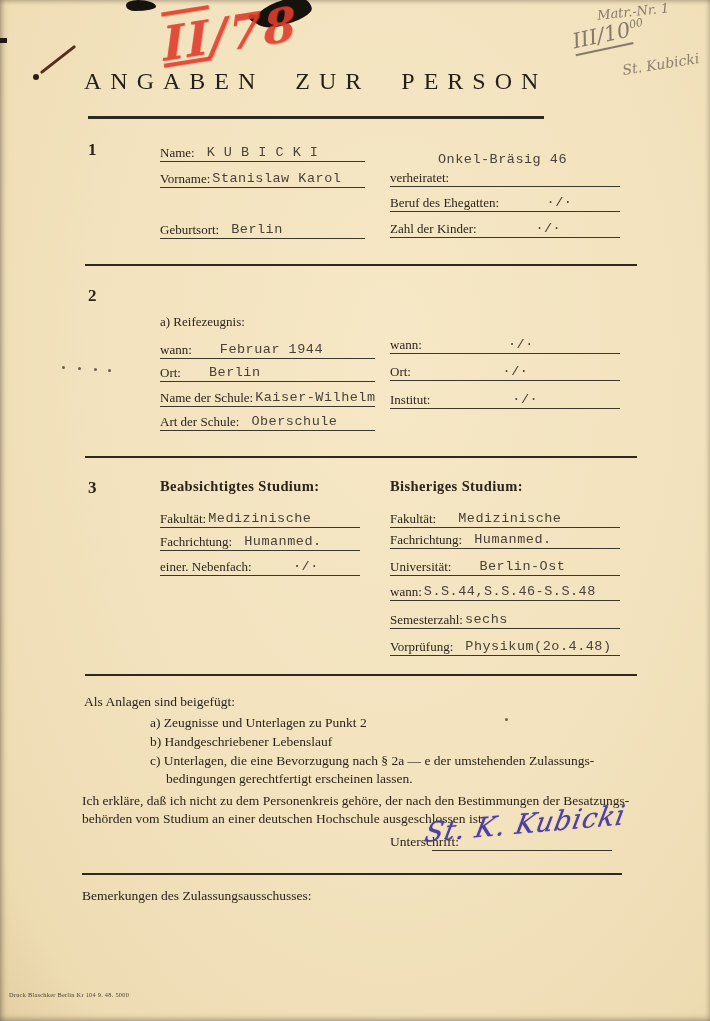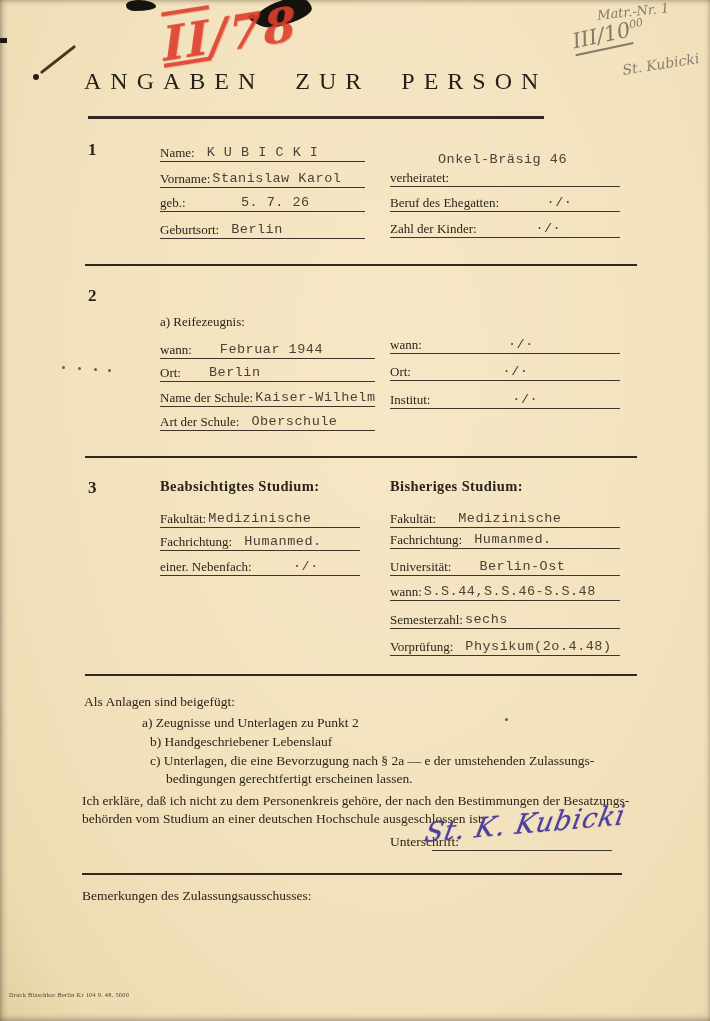--- a/index.html
+++ b/index.html
@@ -94,24 +94,20 @@
   <div class="sec-num" style="left:88px;top:140px">1</div>
 
   <div class="frow" style="top:140px;left:160px;width:205px">
     <span class="lbl">Name:</span>
     <span class="val">K U B I C K I</span>
   </div>
   <div class="frow" style="top:166px;left:160px;width:205px">
     <span class="lbl">Vorname:</span>
     <span class="val tight">Stanislaw Karol</span>
   </div>
-  <div class="frow center" style="top:190px;left:160px;width:205px">
-    <span class="lbl">geb.:</span>
-    <span class="val">5. 7. 26</span>
-  </div>
   <div class="frow" style="top:217px;left:160px;width:205px">
     <span class="lbl">Geburtsort:</span>
     <span class="val">Berlin</span>
   </div>
 
   <div class="frow" style="top:165px;left:390px;width:230px">
     <span class="lbl">verheiratet:</span>
     <span class="val raised">Onkel-Bräsig 46</span>
   </div>
   <div class="frow center" style="top:190px;left:390px;width:230px">
@@ -198,21 +194,21 @@
     <span class="val tight">sechs</span>
   </div>
   <div class="frow" style="top:634px;left:390px;width:230px">
     <span class="lbl">Vorprüfung:</span>
     <span class="val">Physikum(2o.4.48)</span>
   </div>
 
   <div class="hr" style="left:85px;top:674px;width:552px"></div>
 
   <div class="para" style="left:84px;top:694px">Als Anlagen sind beigefügt:</div>
-  <div class="para" style="left:142px;top:715px">a) Zeugnisse und Unterlagen zu Punkt 2</div>
+  <div class="para" style="left:150px;top:715px">a) Zeugnisse und Unterlagen zu Punkt 2</div>
   <div class="para" style="left:150px;top:734px">b) Handgeschriebener Lebenslauf</div>
   <div class="para" style="left:150px;top:753px">c) Unterlagen, die eine Bevorzugung nach § 2a — e der umstehenden Zulassungs-</div>
   <div class="para" style="left:166px;top:771px">bedingungen gerechtfertigt erscheinen lassen.</div>
 
   <div class="para" style="left:82px;top:793px">Ich erkläre, daß ich nicht zu dem Personenkreis gehöre, der nach den Bestimmungen der Besatzungs-</div>
   <div class="para" style="left:82px;top:811px">behörden vom Studium an einer deutschen Hochschule ausgeschlossen ist.</div>
 
   <div class="para" style="left:390px;top:834px">Unterschrift:</div>
   <div class="sig-line"></div>
   <div class="signature">St. K. Kubicki</div>

